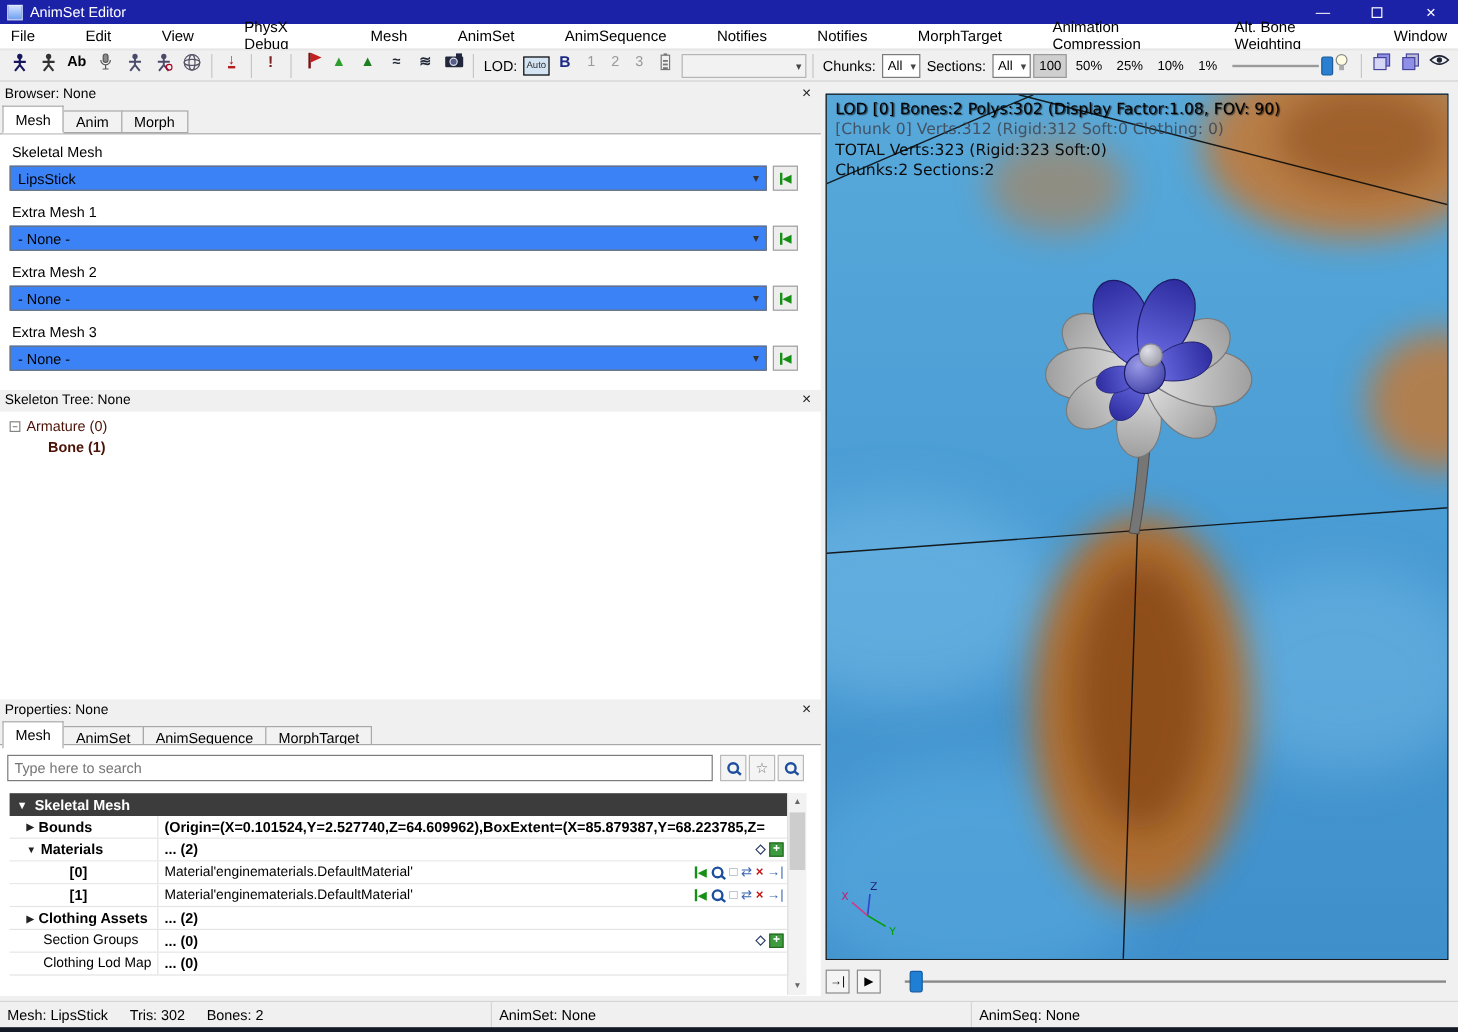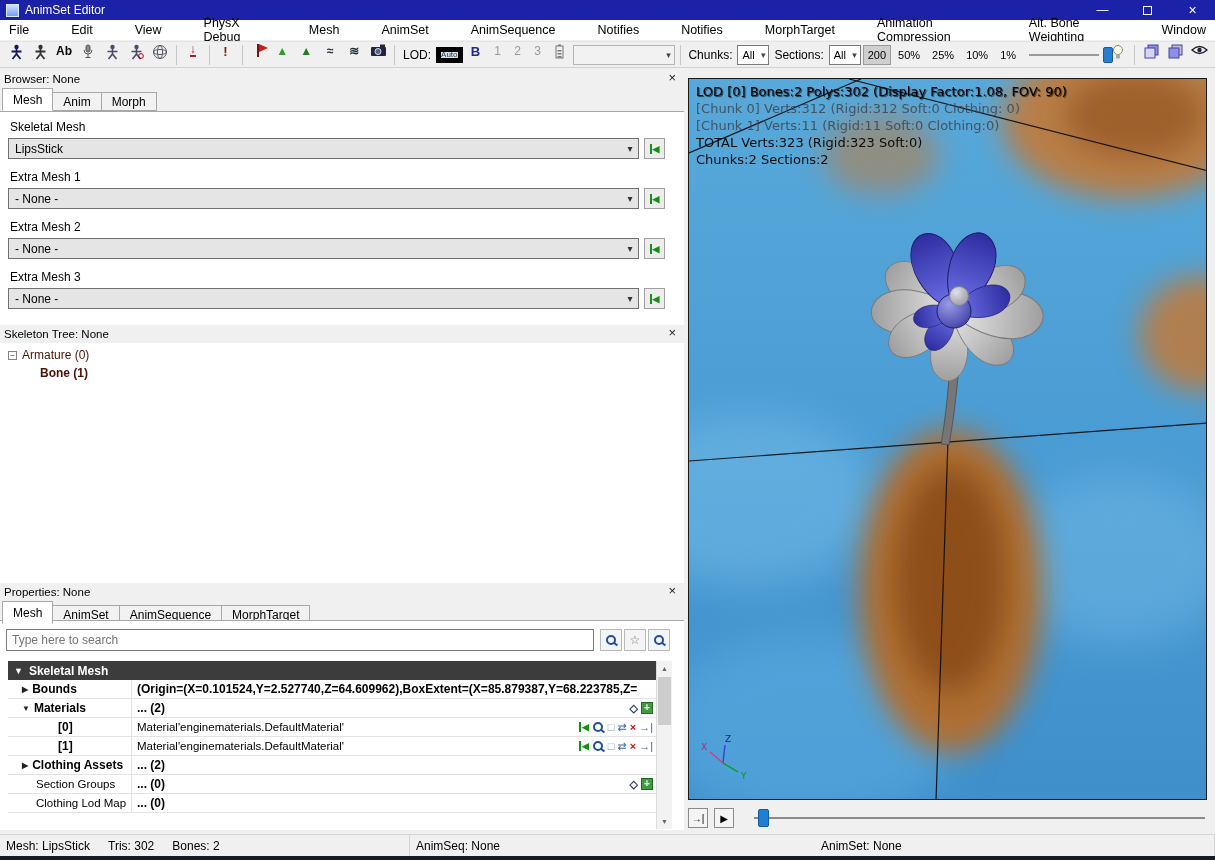--- a/index.html
+++ b/index.html
@@ -29,21 +29,21 @@
              display:flex; align-items:center; padding:0 5px; gap:2px; }
   .tb-btn { min-width:22px; height:22px; display:flex; align-items:flex-start; justify-content:center;
             font-size:12px; }
   .tb-sep { width:1px; height:20px; background:#c6c6c6; margin:0 3px; }
   .tb-label { margin:0 3px; font-size:12px; }
   .tb-combo { height:20px; border:1px solid #7a7a7a; background:#fff; display:flex;
               align-items:center; font-size:11px; padding-left:4px; }
   .tb-combo .arr { margin-left:auto; padding:0 3px; color:#444; font-size:9px; }
   .tb-combo.disabled { background:#f2f2f2; border-color:#b5b5b5; }
   .auto-btn { width:27px; height:16px; font-size:8px; display:flex; align-items:center; justify-content:center;
-              background:#d5e4f2; border:5px solid #000000; color:#333; }
+              background:#d5e4f2; border:1px solid #000000; color:#333; }
   .b-btn { font-weight:bold; color:#1d2a86; font-size:13px; }
   .lodnum { color:#9a9a9a; font-size:12px; min-width:18px; }
   .zoom-btn { height:20px; padding:0 4px; font-size:11px; display:flex; align-items:center; border:1px solid transparent; }
   .zoom-btn.active { background:#cfcfcf; border-color:#9a9a9a; }
   .tb-slider { width:92px; height:20px; position:relative; margin:0 6px; }
   .tb-slider::before { content:""; position:absolute; left:0; right:0; top:9px; height:2px; background:#9a9a9a; }
   .tb-thumb { position:absolute; left:74px; top:2px; width:10px; height:16px; background:#2a7fd0;
               border:1px solid #1b5a98; border-radius:2px; }
   .flagpole { display:inline-block; width:2px; height:13px; background:#7a1010; position:relative; }
   .flagpole::before { content:""; position:absolute; left:2px; top:0;
@@ -58,21 +58,21 @@
   .panel-close { position:absolute; right:8px; top:0px; font-size:13px; color:#222; }
   .tabbar { position:absolute; left:0; width:684px; height:23px; background:#f0f0f0;
             display:flex; align-items:flex-end; padding-left:2px; }
   .tab { height:19px; padding:0 10px; display:flex; align-items:center; border:1px solid #a8a8a8;
          background:#f2f2f2; margin-right:-1px; font-size:12px; position:relative; }
   .tab.active { background:#fff; height:23px; border-bottom:1px solid #fff; z-index:2; }
   .whitebox { position:absolute; left:0; width:684px; background:#fff; border-top:1px solid #a8a8a8; }
 
   .field-label { position:absolute; left:10px; font-size:12px; }
   .combo-row { position:absolute; left:8px; display:flex; gap:5px; align-items:center; }
-  .combo { width:631px; height:21px; border:1px solid #707070; background:#e5e5e5; display:flex;
+  .combo { width:631px; height:21px; border:1px solid #707070; background:#3b82f6; display:flex;
            align-items:center; padding-left:6px; font-size:12px; }
   .combo .arr { margin-left:auto; width:16px; text-align:center; color:#333; font-size:10px; }
   .use-btn { width:21px; height:21px; border:1px solid #a0a0a0; background:#ededed;
              display:flex; align-items:center; justify-content:center; }
   .use-g { color:#159015; font-size:9px; font-weight:bold; display:inline-flex; align-items:center; }
   .use-g::before { content:""; width:2px; height:10px; background:#159015; margin-right:1px; }
 
   
   .tree-expander { position:absolute; left:8px; top:8px; width:9px; height:9px; border:1px solid #848484;
                    background:#fff; font-size:8px; line-height:7px; text-align:center; color:#333; }
@@ -282,21 +282,21 @@
   <div class="tb-combo" style="width:40px">
     <span>All</span>
     <span class="arr">▾</span>
   </div>
   <span class="tb-label">Sections:</span>
   <div class="tb-combo" style="width:40px">
     <span>All</span>
     <span class="arr">▾</span>
   </div>
   <div class="zoom-btn active">
-      <span>200</span>
+      <span>100</span>
     </div>
   <div class="zoom-btn">
       <span>50%</span>
     </div>
   <div class="zoom-btn">
       <span>25%</span>
     </div>
   <div class="zoom-btn">
       <span>10%</span>
     </div>
@@ -618,21 +618,20 @@
       <line x1="0" y1="0" x2="15" y2="9" stroke="#00a000" stroke-width="1.4"></line>
       <text x="2" y="-21" fill="#20227a">Z</text>
       <text x="-22" y="-13" fill="#c02070">X</text>
       <text x="18" y="16" fill="#00a000">Y</text>
     </g>
   </svg>
 
   <div class="vp-stats">
     <div class="vp-line1">LOD [0] Bones:2 Polys:302 (Display Factor:1.08, FOV: 90)</div>
     <div class="vp-dim">[Chunk 0] Verts:312 (Rigid:312 Soft:0 Clothing: 0)</div>
-    <div class="vp-dim">[Chunk 1] Verts:11 (Rigid:11 Soft:0 Clothing:0)</div>
     <div class="vp-dark">TOTAL Verts:323 (Rigid:323 Soft:0)</div>
     <div class="vp-dark">Chunks:2 Sections:2</div>
   </div>
 </div>
 
 <div class="playbar">
   <div class="pb-btn">
       <span>→|</span>
     </div>
   <div class="pb-btn">
@@ -642,20 +641,20 @@
     <span class="pb-thumb"></span>
   </div>
 </div>
 
 <div class="statusbar">
   <div class="sb-cell" style="width:410px">
     <span>Mesh: LipsStick</span>
     <span>Tris: 302</span>
     <span>Bones: 2</span>
   </div>
+  <div class="sb-cell" style="width:400px">
+    <span>AnimSet: None</span>
+  </div>
   <div class="sb-cell" style="flex:1;border-right:none">
     <span>AnimSeq: None</span>
   </div>
-  <div class="sb-cell" style="width:400px">
-    <span>AnimSet: None</span>
-  </div>
 </div>
 <div class="bottom-strip"></div>
 
 </body></html>

